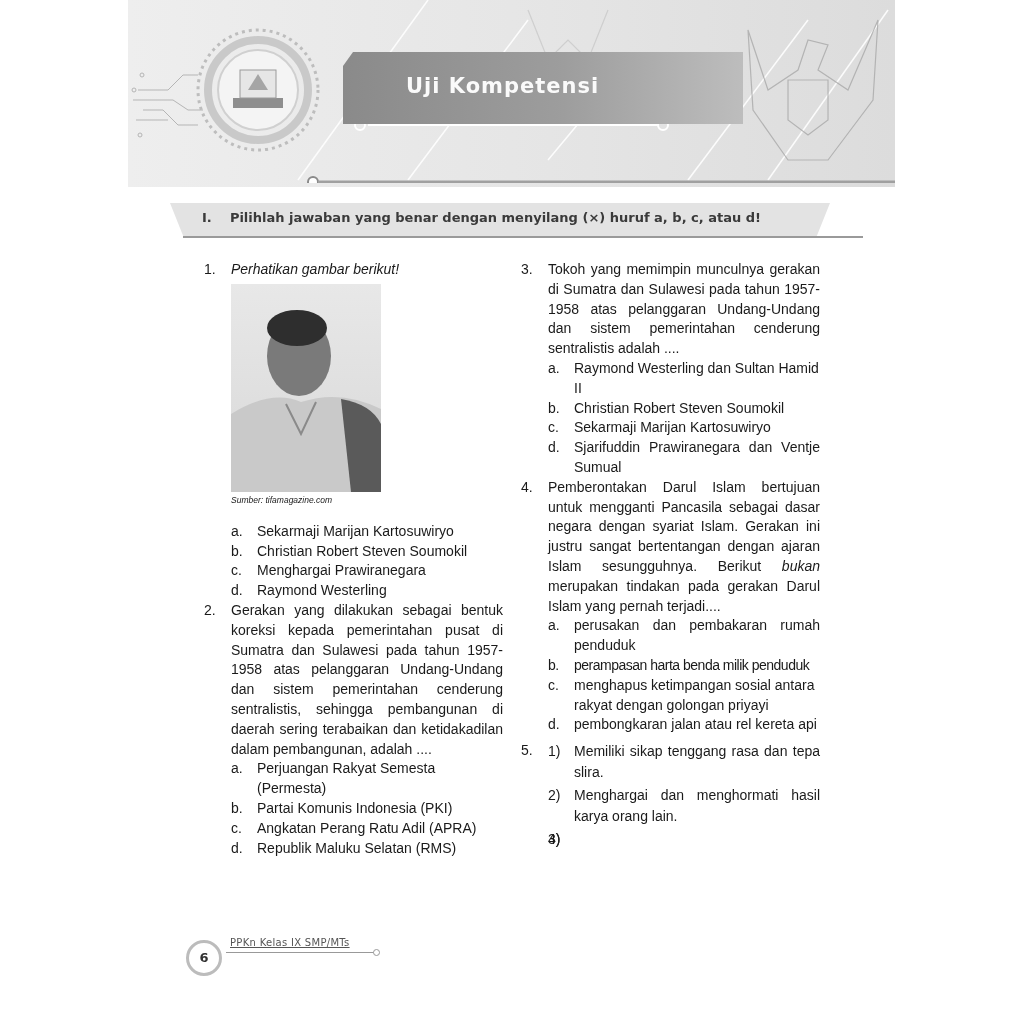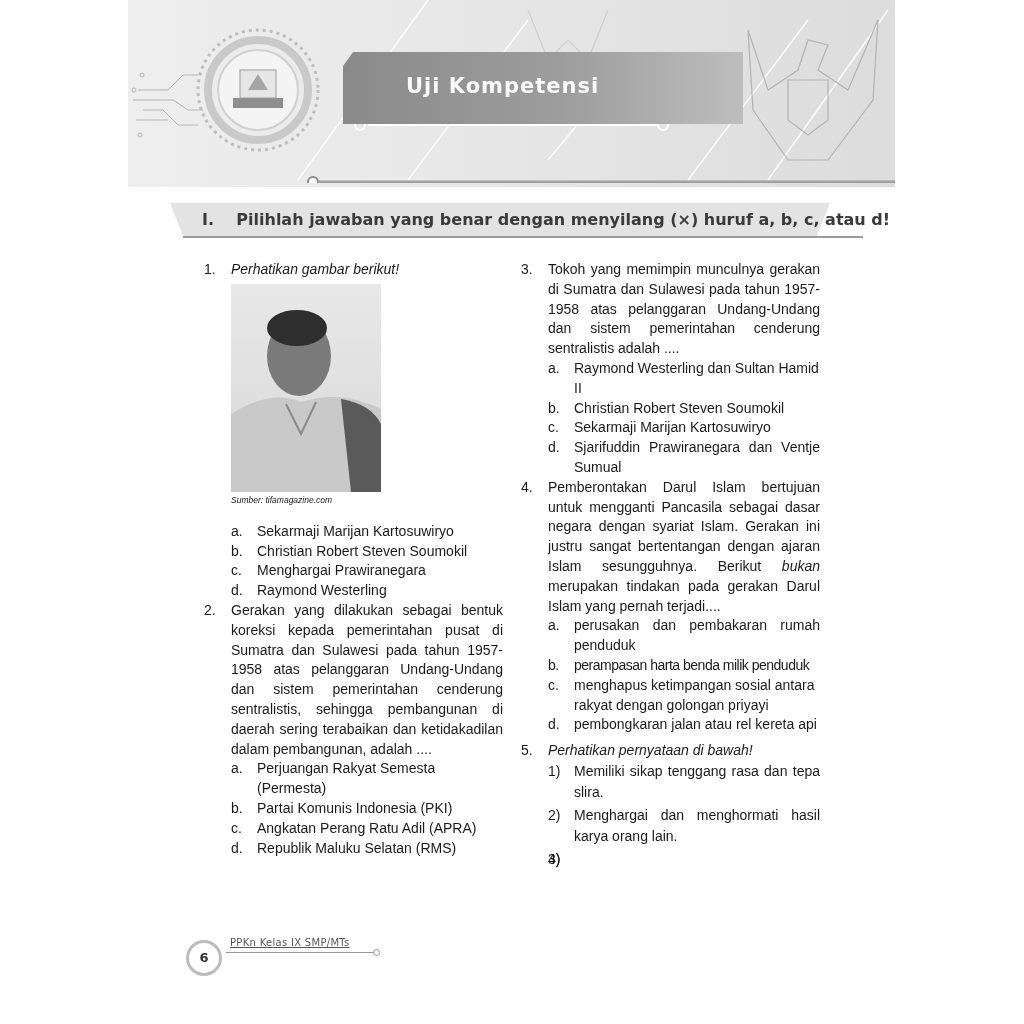--- a/index.html
+++ b/index.html
@@ -12,21 +12,21 @@
   .banner svg { position:absolute; left:0; top:0; }
   .title-band { position:absolute; left:215px; top:52px; width:400px; height:72px;
                 background:linear-gradient(90deg,#8a8a8a 0%,#9d9d9d 55%,#bdbdbd 100%);
                 clip-path:polygon(10px 0,100% 0,100% 100%,0 100%,0 14px); }
   .title-text { position:absolute; left:278px; top:74px; font-family:"DejaVu Sans", sans-serif;
                 font-weight:bold; font-size:21px; color:#fafafa; letter-spacing:1px; }
   
   .instr { position:absolute; left:42px; top:203px; width:660px; height:33px;
            background:#e3e3e3; clip-path:polygon(0 0,100% 0,98% 100%,2% 100%); }
   .instr-text { position:absolute; left:74px; top:210px; font-family:"DejaVu Sans", sans-serif;
-                font-weight:bold; font-size:16px; color:#3a3a3a; }
+                font-weight:bold; font-size:13px; color:#3a3a3a; }
   .instr-rule { position:absolute; left:55px; top:236px; height:2px; background:#9a9a9a; }
   
   .col { position:absolute; font-size:14px; line-height:19.8px; }
   .col-left { left:70px; top:260px; width:305px; }
   .col-right { left:387px; top:260px; width:305px; }
   .q { position:relative; padding-left:33px; }
   .q .num { position:absolute; left:6px; top:0; }
   .just { text-align:justify; text-align-last:left; }
   .opt { position:relative; padding-left:26px; }
   .opt .letter { position:absolute; left:0; top:0; }
@@ -148,21 +148,20 @@
       <span class="num">4.</span>
       <div class="just"><span>Pemberontakan Darul Islam bertujuan untuk mengganti Pancasila sebagai dasar negara dengan syariat Islam. Gerakan ini justru sangat bertentangan dengan ajaran Islam sesungguhnya. Berikut </span><i>bukan</i><span> merupakan tindakan pada gerakan Darul Islam yang pernah terjadi....</span></div>
       <div class="opt just"><span class="letter">a.</span><span>perusakan dan pembakaran rumah penduduk</span></div>
       <div class="opt" style="letter-spacing:-0.5px;"><span class="letter">b.</span><span>perampasan harta benda milik penduduk</span></div>
       <div class="opt"><span class="letter">c.</span><span>menghapus ketimpangan sosial antara rakyat dengan golongan priyayi</span></div>
       <div class="opt"><span class="letter">d.</span><span>pembongkaran jalan atau rel kereta api</span></div>
     </div>
 
     <div class="q" style="margin-top:6px;">
       <span class="num">5.</span>
-      <div><i>Perhatikan pernyataan di bawah!</i></div>
       <div class="sub just"><span class="letter">1)</span><span>Memiliki sikap tenggang rasa dan tepa slira.</span></div>
       <div class="sub just"><span class="letter">2)</span><span>Menghargai dan menghormati hasil karya orang lain.</span></div>
       <div class="sub just"><span class="letter">3)</span></div>
       <div class="sub just"><span class="letter">4)</span></div>
     </div>
   </div>
 
   <div class="footer-num">6</div>
   <div class="footer-text">PPKn Kelas IX SMP/MTs</div>
   <div class="footer-rule"></div>

